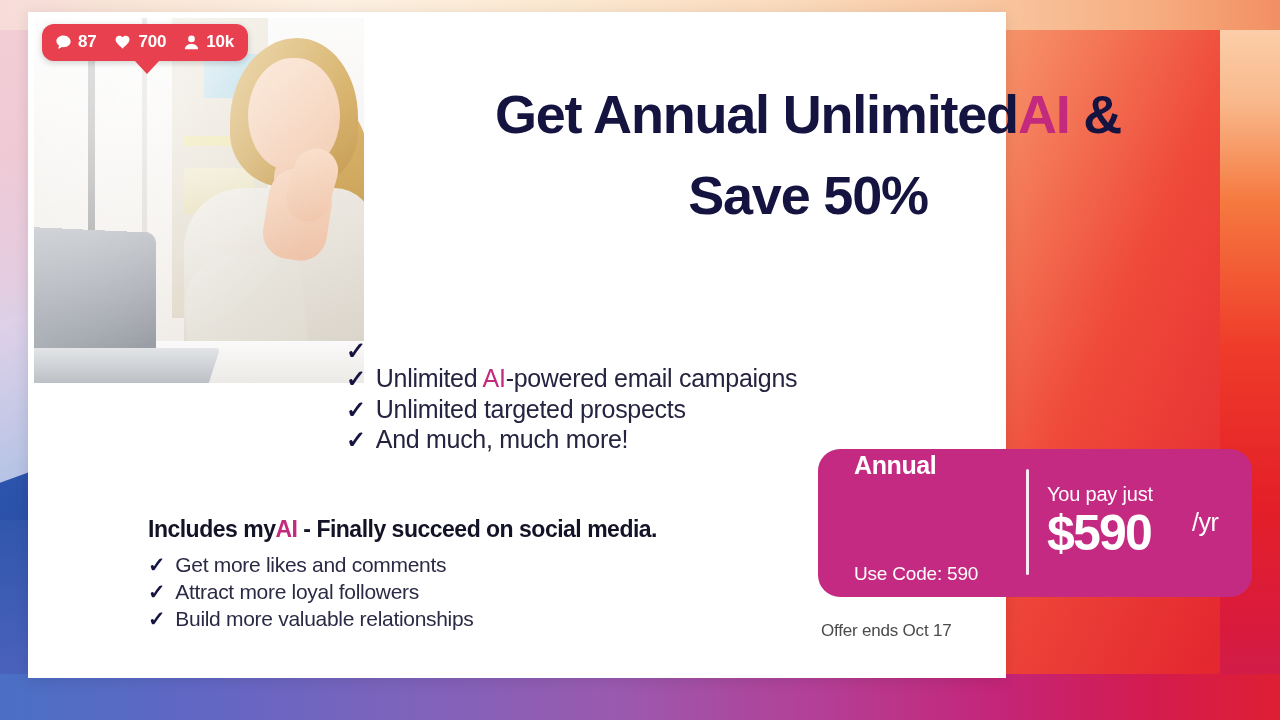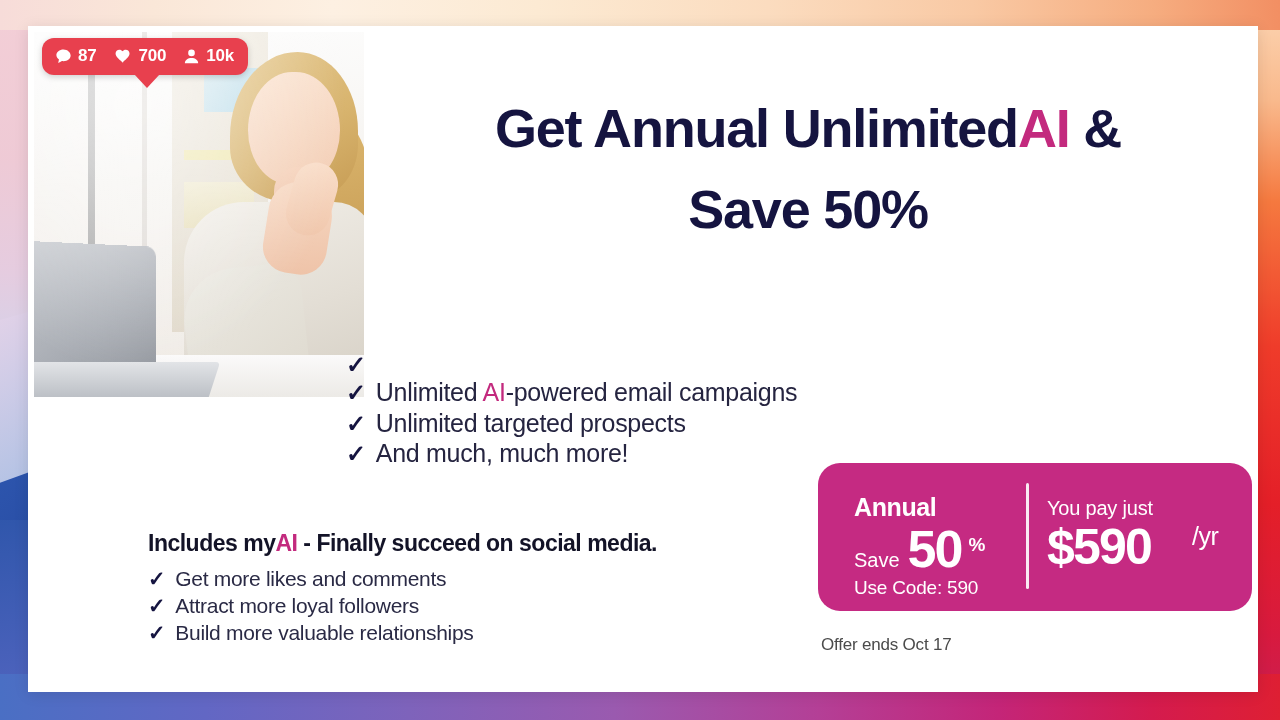--- a/index.html
+++ b/index.html
@@ -103,22 +103,22 @@
       #ef3c2a 48%,
       #e41f28 70%,
       #d81a3e 88%,
       #c81f55 100%);
   }
 
   
   .panel {
     position: absolute;
     left: 28px;
-    top: 26px;
-    width: 1230px;
+    top: 12px;
+    width: 978px;
     height: 666px;
     background: #ffffff;
     box-shadow: 0 2px 14px rgba(0,0,0,.10);
   }
 
   
   .photo-wrap {
     position: absolute;
     left: 6px;
     top: 6px;
@@ -322,21 +322,21 @@
     width: 434px;
     height: 148px;
     background: #c52a82;
     border-radius: 22px;
     color: #ffffff;
     display: flex;
     align-items: stretch;
   }
   .pc-left {
     width: 208px;
-    padding: 30px 0 12px 36px;
+    padding: 2px 0 12px 36px;
     display: flex;
     flex-direction: column;
     justify-content: space-between;
   }
   .pc-title {
     font-size: 25px;
     font-weight: 800;
     letter-spacing: -.4px;
   }
   .pc-saverow {
@@ -510,25 +510,20 @@
         <div class="feat-row">
           <span class="check">✓</span>
           <span>Build more valuable relationships</span>
         </div>
       </div>
     </div>
 
     <div class="price-card">
       <div class="pc-left">
         <div class="pc-title">Annual</div>
-        <div class="pc-saverow">
-          <span class="pc-save-label">Save</span>
-          <span class="pc-50">50</span>
-          <span class="pc-pct">%</span>
-        </div>
         <div class="pc-code">Use Code: 590</div>
       </div>
       <div class="pc-divider"></div>
       <div class="pc-right">
         <div class="pc-paylabel">You pay just</div>
         <div class="pc-pricerow">
           <span class="pc-price">$590</span>
           <span class="pc-per">/yr</span>
         </div>
       </div>

